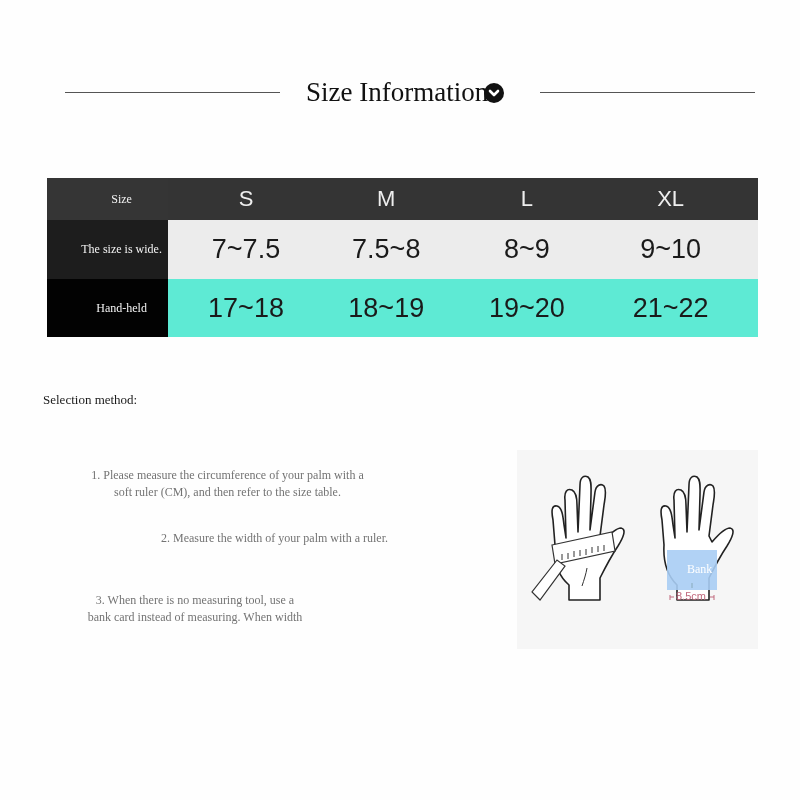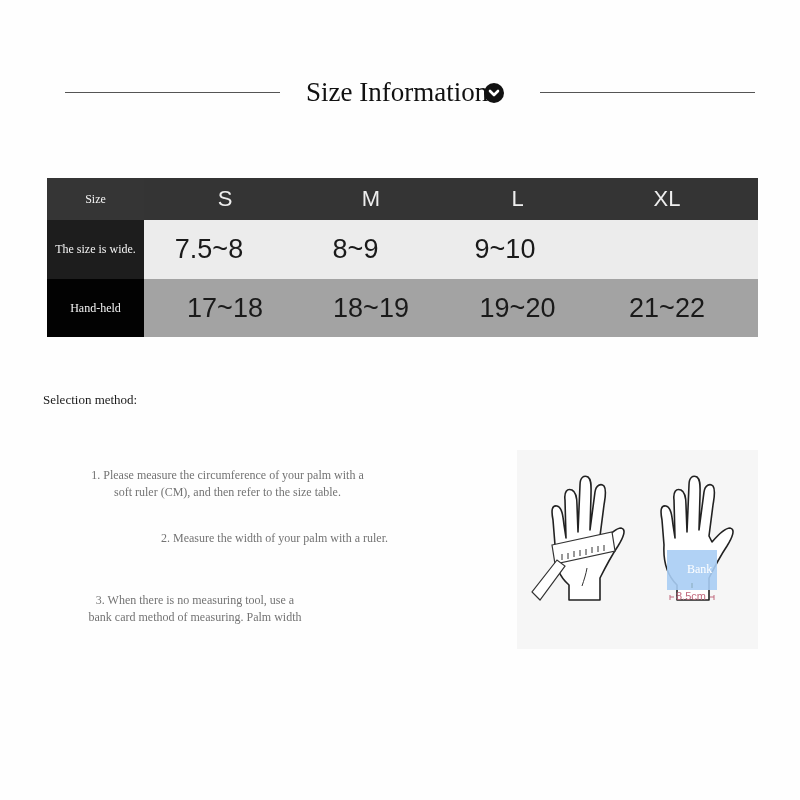--- a/index.html
+++ b/index.html
@@ -18,24 +18,24 @@
   .title-icon {
     position: absolute; left: 476px; top: 11px; width: 20px; height: 20px; border-radius: 50%;
     background: #111;
   }
   .title-icon svg { position: absolute; left: 0; top: 0; }
 
   .size-table { position: absolute; left: 47px; top: 178px; width: 711px; border-collapse: collapse; }
   .size-table .row { display: flex; }
   .size-table .hdr { height: 42px; background: #343434; color: #f2f2f2; }
   .size-table .r1 { height: 59px; background: #ececec; }
-  .size-table .r2 { height: 58px; background: #a3a3a3; }
+  .size-table .r2 { height: 58px; background: #5eead4; }
   .cell-label {
     width: 97px; display: flex; align-items: center; justify-content: center; text-align: center;
-    font-family: "Liberation Serif", serif; font-size: 12px; line-height: 15px; color: #f4f4f4;
+    font-family: "Liberation Serif", serif; font-size: 12px; line-height: 15px; color: #f4f4f4; padding-left: 28px;
   }
   .r1 .cell-label { background: #1d1d1d; }
   .r2 .cell-label { background: #020202; }
   .hdr .cell-label { background: #353535; font-size: 12px; }
   .cell {
     width: 153.5px; display: flex; align-items: center; justify-content: center;
     font-family: "Liberation Sans", sans-serif; font-size: 27px; color: #1a1a1a;
   }
   .hdr .cell { font-size: 22px; color: #eeeeee; }
   .cell.c0 { width: 162px; }
@@ -81,20 +81,21 @@
   <div class="row hdr">
     <div class="cell-label">Size</div>
     <div class="cell c0">S</div>
     <div class="cell c1">M</div>
     <div class="cell c2">L</div>
     <div class="cell c3">XL</div>
     <div class="cell c4"></div>
   </div>
   <div class="row r1">
     <div class="cell-label">The size is wide.</div>
+    <div class="cell c0">7~7.5</div>
     <div class="cell c1">7.5~8</div>
     <div class="cell c2">8~9</div>
     <div class="cell c3">9~10</div>
     <div class="cell c4"></div>
   </div>
   <div class="row r2">
     <div class="cell-label">Hand-held</div>
     <div class="cell c0">17~18</div>
     <div class="cell c1">18~19</div>
     <div class="cell c2">19~20</div>
@@ -107,21 +108,21 @@
 
 <div class="step step1">
   <div>1. Please measure the circumference of your palm with a</div>
   <div>soft ruler (CM), and then refer to the size table.</div>
 </div>
 <div class="step step2">
   <div>2. Measure the width of your palm  with a ruler.</div>
 </div>
 <div class="step step3">
   <div>3. When there is no measuring tool, use a</div>
-  <div>bank card method of measuring. Palm width</div>
+  <div>bank card instead of measuring. When width</div>
 </div>
 
 <div class="illustration">
   <svg width="241" height="199" viewBox="0 0 241 199">
 
     <g fill="#ffffff" stroke="#222" stroke-width="1.6" stroke-linejoin="round" stroke-linecap="round">
       <path d="M52,150 L52,135 C40,125 37,110 38,95 L36,70 C34,60 35,55 40,56 C45,57 46,66 47,75 L49,88
                L48,50 C47,42 50,38 55,40 C59,42 60,48 60,55 L61,82
                L63,35 C63,27 67,25 71,27 C75,30 74,38 74,45 L73,80
                L78,42 C79,35 84,33 87,36 C90,40 88,48 87,55 L83,86

